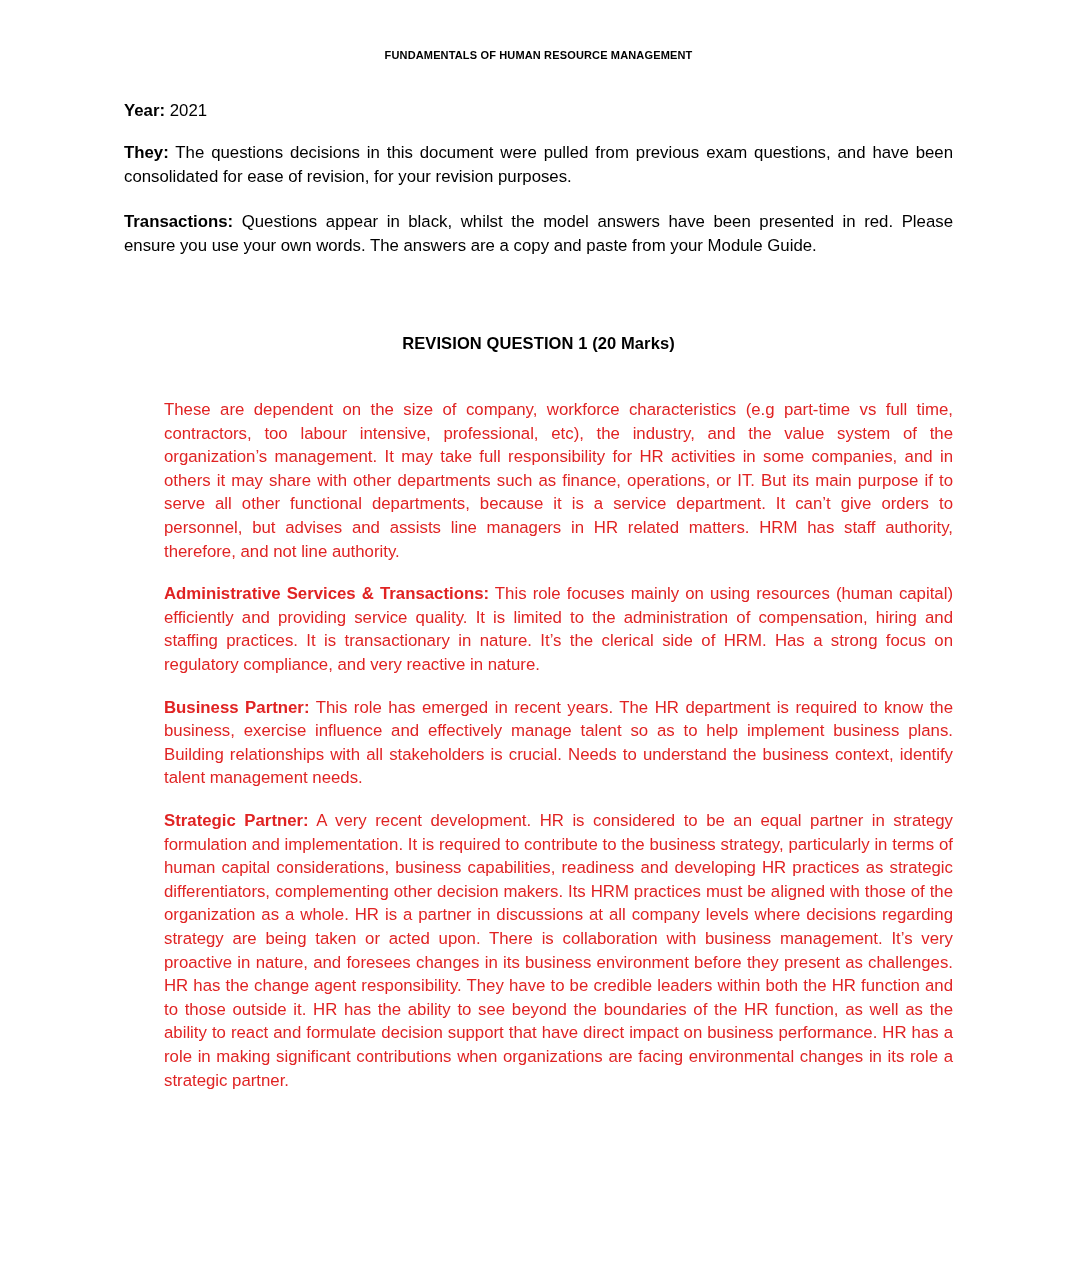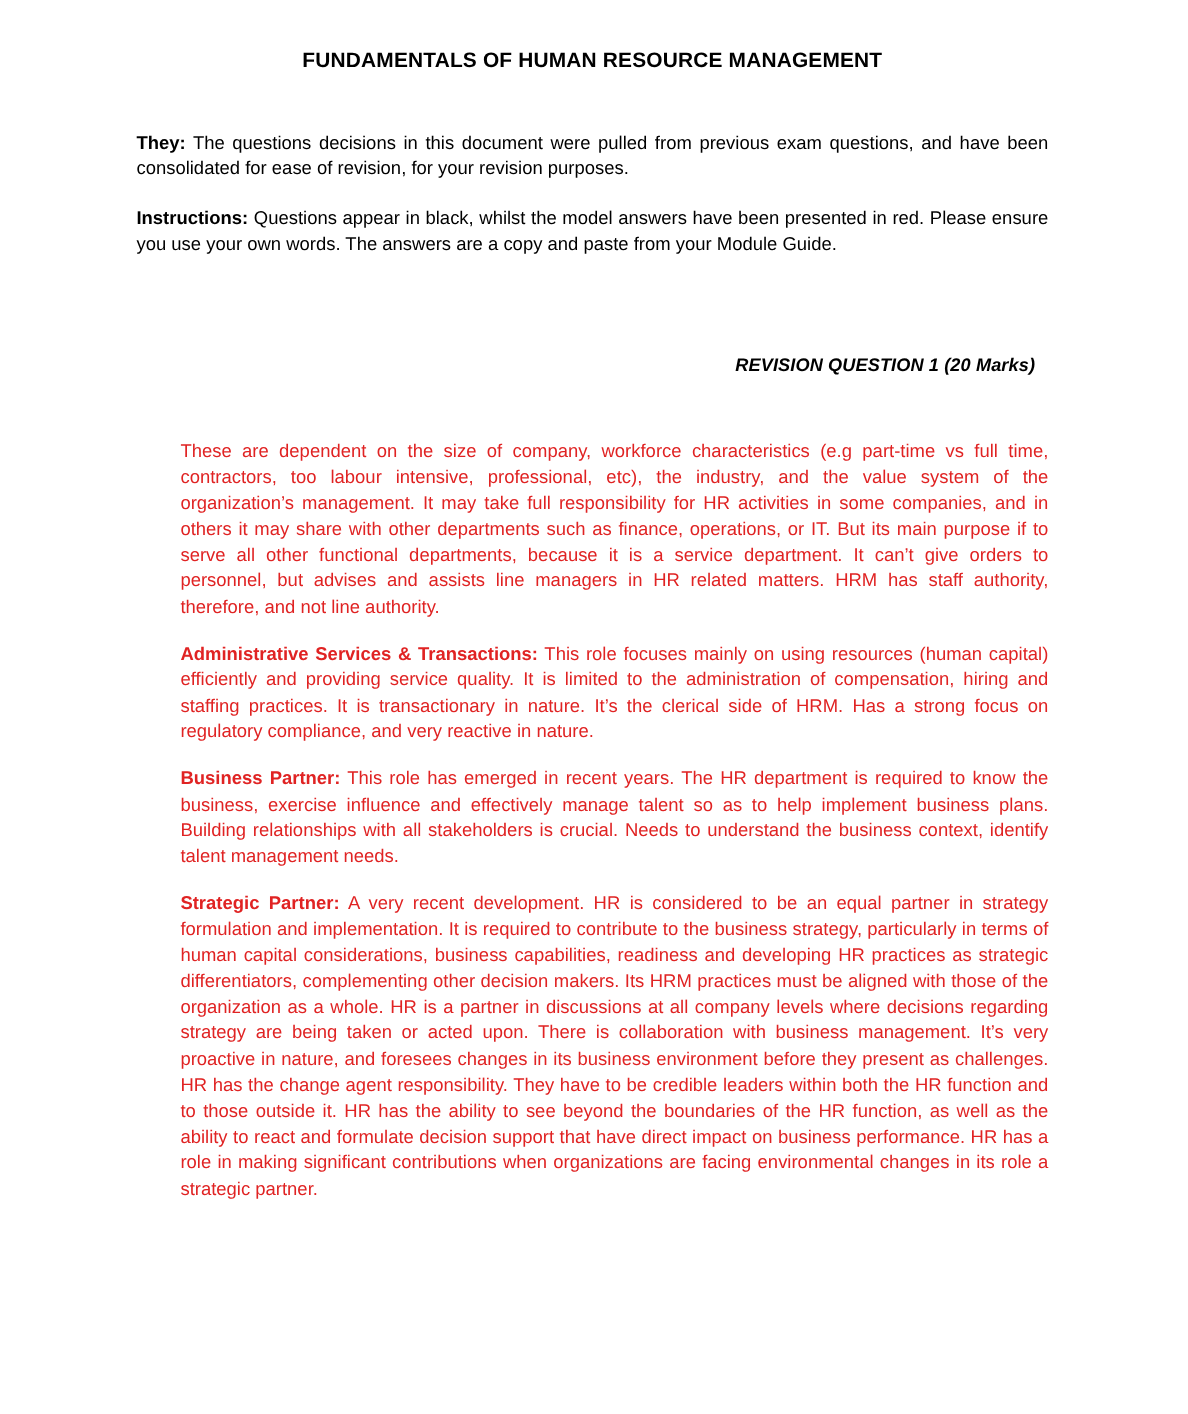--- a/index.html
+++ b/index.html
@@ -24,21 +24,21 @@
     box-sizing: border-box;
     padding: 0;
   }
   .content {
     position: absolute;
     left: 124px;
     top: 44px;
     width: 829px;
   }
   .doc-title {
-    font-size: 19px;
+    font-size: 11px;
     font-weight: bold;
     text-align: center;
     letter-spacing: 0.15px;
     line-height: 23.5px;
     margin: 0 0 0 0;
     color: #000000;
   }
   .para {
     font-size: 16.8px;
     line-height: 23.6px;
@@ -52,53 +52,53 @@
     color: #e02323;
     margin-left: 40px;
   }
   .lead {
     font-weight: bold;
   }
   .section-heading {
     font-size: 16.5px;
     font-weight: bold;
     line-height: 23.6px;
-    margin: 12px;
-    text-align: right;
+    margin: 0;
+    text-align: center;
     color: #000000;
     letter-spacing: 0.1px;
-    font-style: italic;
   }
   
   .gap-title { height: 31px; }
   .gap-sm    { height: 19px; }
   .gap-md    { height: 22px; }
   .gap-block { height: 75px; }
   .gap-q     { height: 23px; }
   .gap-p     { height: 19px; }
   .nbsp-pair { white-space: pre-wrap; }
 </style>
 </head>
 <body>
 
 <div class="page">
   <div class="content">
 
     <h1 class="doc-title">FUNDAMENTALS OF HUMAN RESOURCE MANAGEMENT</h1>
 
     <div class="gap-title"></div>
 
+    <p class="para"><span class="lead">Year:</span><span> 2021</span></p>
 
     <div class="gap-sm"></div>
 
     <p class="para"><span class="lead">They:</span><span> The questions decisions in this document were pulled from previous exam questions, and have been consolidated for ease of revision, for your revision purposes.</span></p>
 
     <div class="gap-md"></div>
 
-    <p class="para"><span class="lead">Instructions:</span><span> Questions appear in black, whilst the model answers have been presented in red. Please ensure you use your own words. The answers are a copy and paste from your Module Guide.</span></p>
+    <p class="para"><span class="lead">Transactions:</span><span> Questions appear in black, whilst the model answers have been presented in red. Please ensure you use your own words. The answers are a copy and paste from your Module Guide.</span></p>
 
     <div class="gap-block"></div>
 
     <h2 class="section-heading">REVISION QUESTION 1 (20 Marks)</h2>
 
     <div class="gap-q"></div>
 
 
     <div class="gap-p"></div>
 

